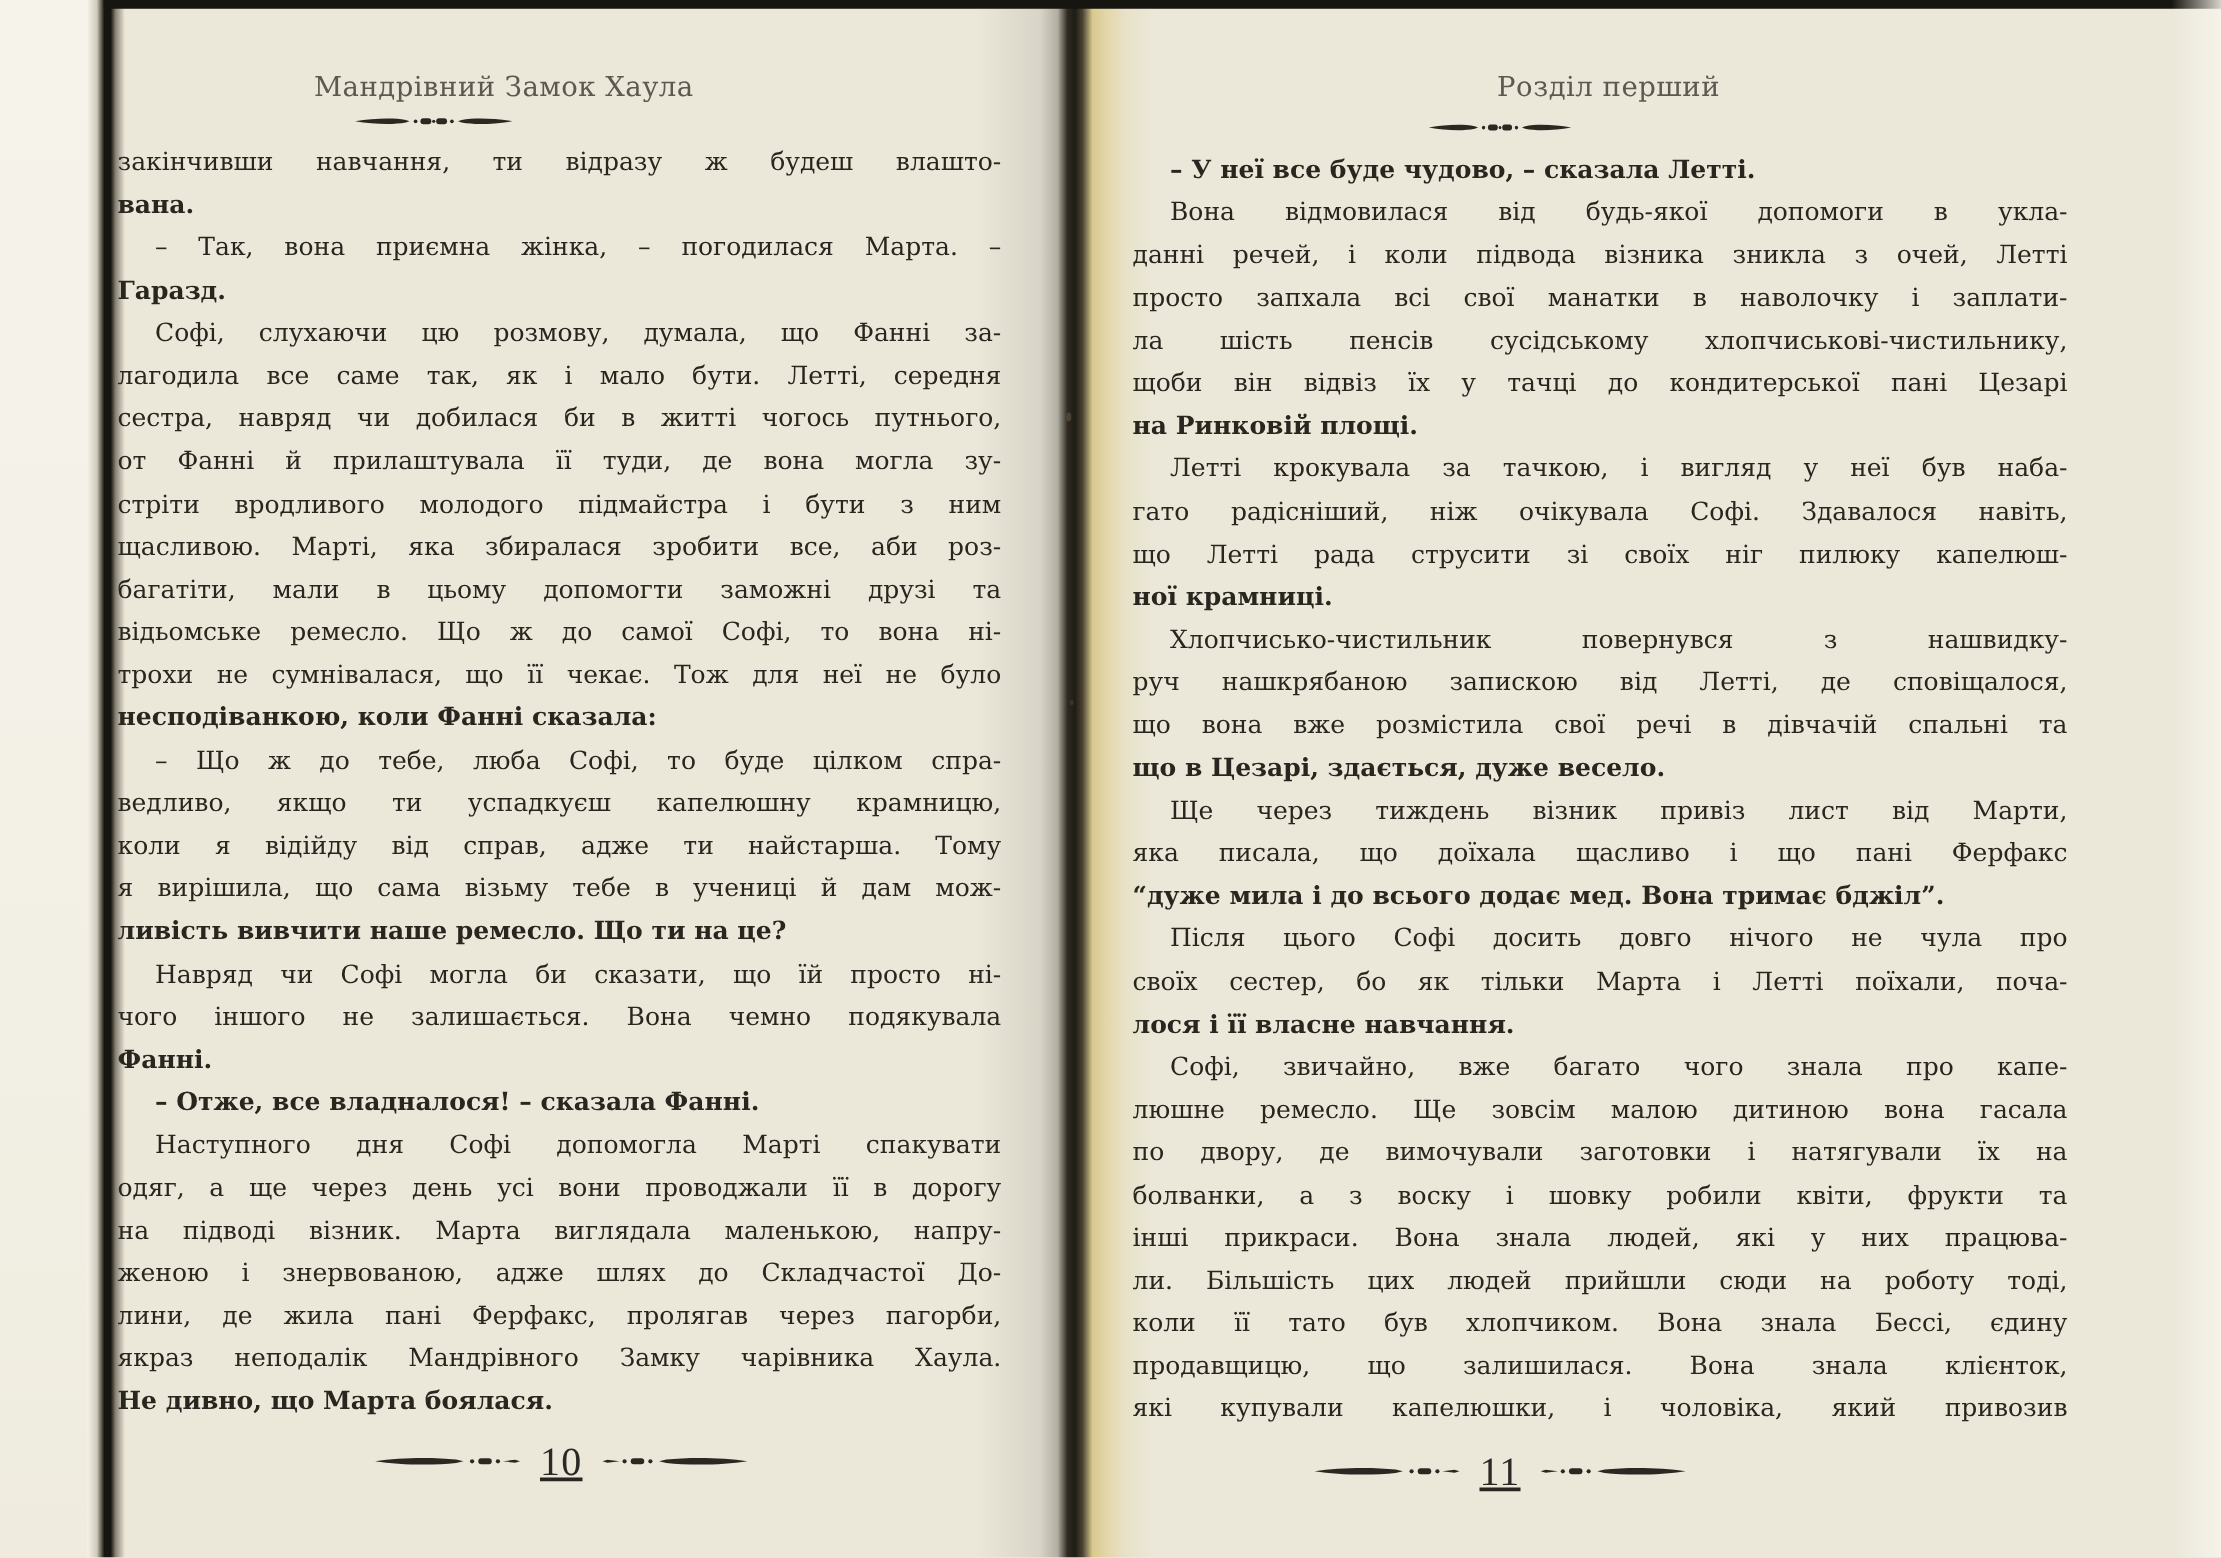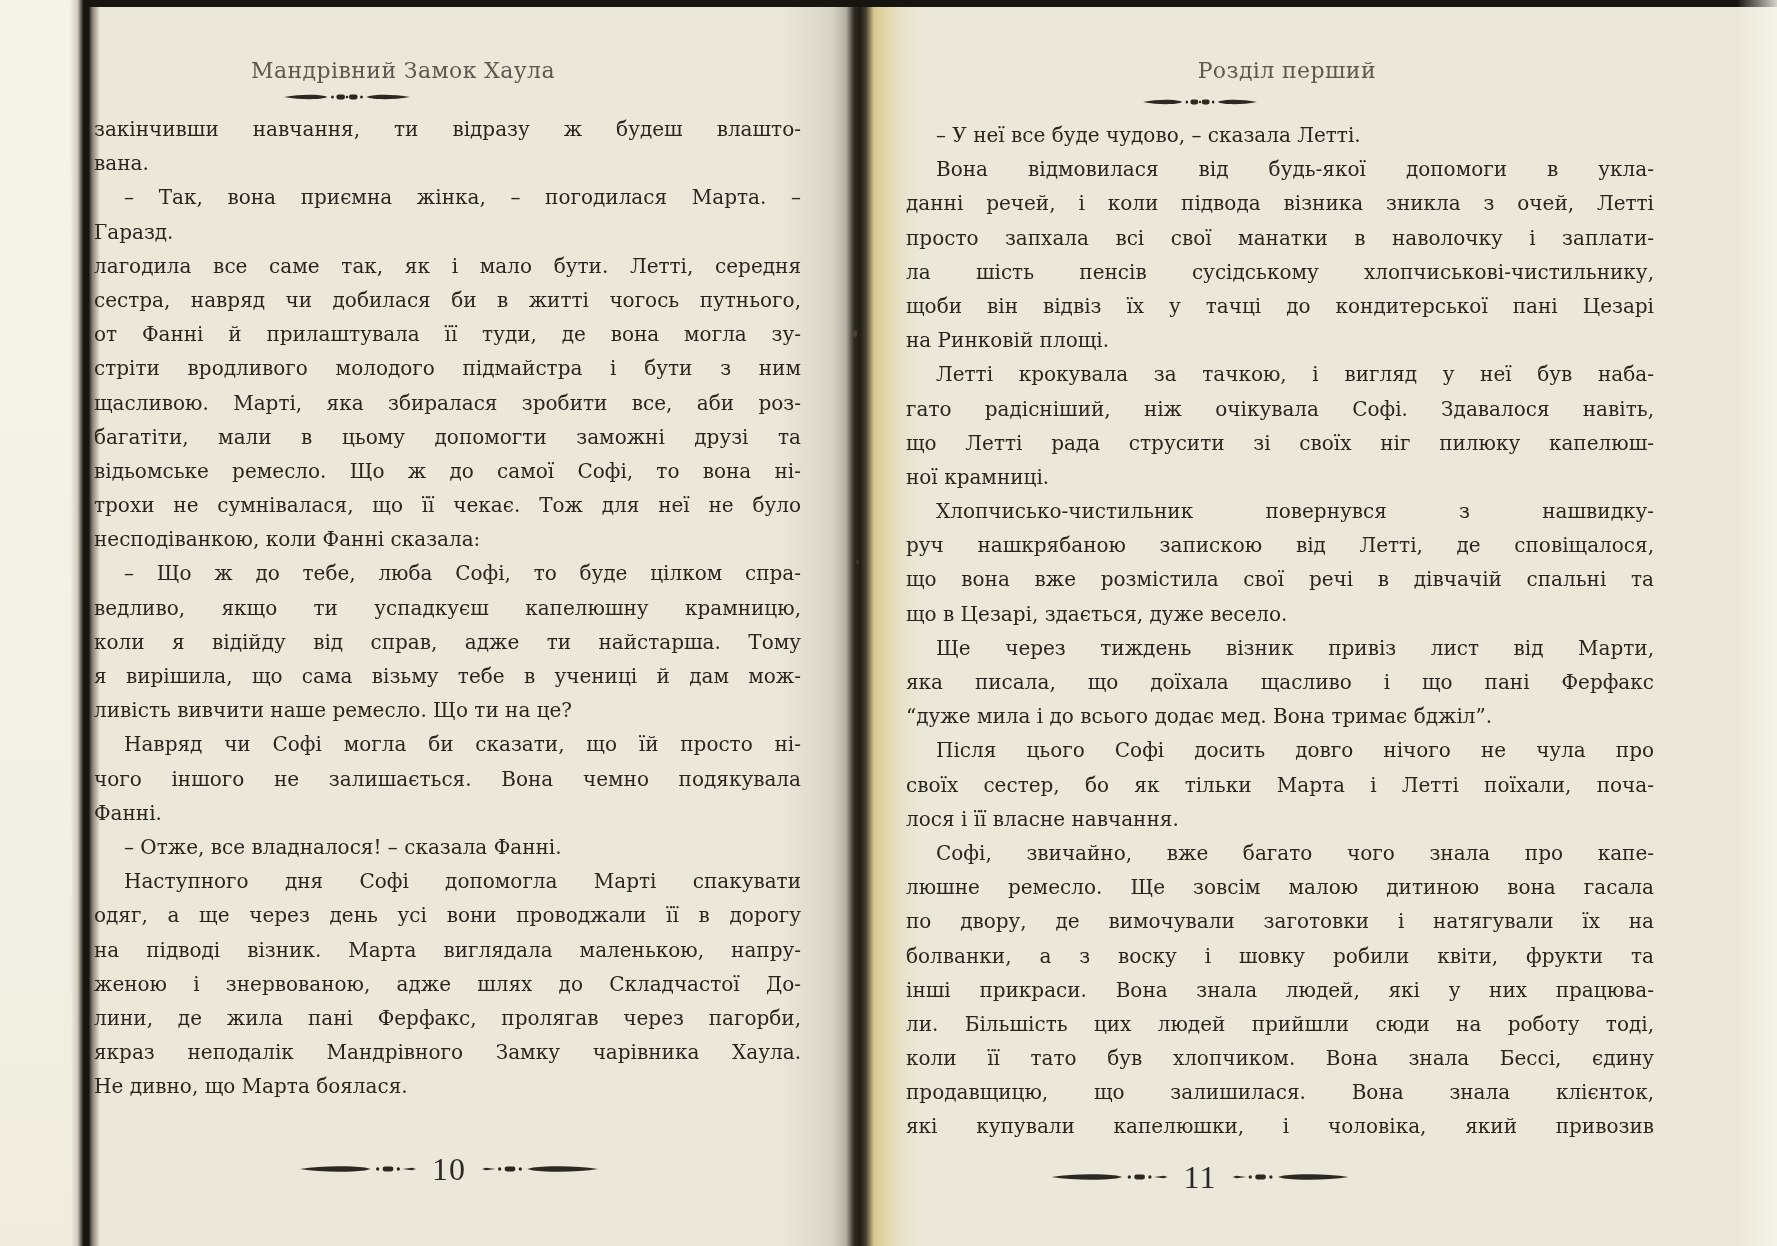--- a/index.html
+++ b/index.html
@@ -53,24 +53,24 @@
   .dv-left{left:284px;top:91px;width:126px;}
   .dv-right{left:1143px;top:96px;width:114px;}
 
   .textcol{position:absolute;font-size:20px;line-height:34.2px;}
   .tc-left{left:94px;top:112px;width:707px;}
   .tc-right{left:906px;top:118px;width:748px;}
   .line{
     height:34.2px;overflow:hidden;
     text-align:justify;text-align-last:justify;text-justify:inter-word;
   }
-  .line.end{text-align-last:left;}
+  .line.end{text-align-last:left;font-weight:bold;}
   .line.ind{text-indent:30px;}
 
-  .pagenum-row{position:absolute;display:flex;align-items:center;gap:14px;transform:translateX(-50%);}
+  .pagenum-row{position:absolute;display:flex;align-items:center;gap:14px;transform:translateX(-50%);text-decoration:underline;}
   .pn-left{left:449px;top:1152px;}
   .pn-right{left:1200px;top:1160px;}
   .pagenum-row .num{
     font-family:"Liberation Serif","DejaVu Serif",serif;
     font-size:32px;line-height:34px;color:#2b2926;letter-spacing:1px;
   }
   .fl{width:118px;height:12px;flex:0 0 auto;}
   .fl.flip{transform:scaleX(-1);}
   svg{display:block;fill:var(--c-ornament);}
 </style>
@@ -110,20 +110,21 @@
   <div>
     <div class="running-header rh-left">Мандрівний Замок Хаула</div>
     <svg class="divider dv-left" viewBox="0 0 130 12" preserveAspectRatio="none">
       <use href="#divider-orn"></use>
     </svg>
     <div class="textcol tc-left">
         <div class="line">закінчивши навчання, ти відразу ж будеш влашто-</div>
         <div class="line end">вана.</div>
         <div class="line ind">– Так, вона приємна жінка, – погодилася Марта. –</div>
         <div class="line end">Гаразд.</div>
+        <div class="line ind">Софі, слухаючи цю розмову, думала, що Фанні за-</div>
         <div class="line">лагодила все саме так, як і мало бути. Летті, середня</div>
         <div class="line">сестра, навряд чи добилася би в житті чогось путнього,</div>
         <div class="line">от Фанні й прилаштувала її туди, де вона могла зу-</div>
         <div class="line">стріти вродливого молодого підмайстра і бути з ним</div>
         <div class="line">щасливою. Марті, яка збиралася зробити все, аби роз-</div>
         <div class="line">багатіти, мали в цьому допомогти заможні друзі та</div>
         <div class="line">відьомське ремесло. Що ж до самої Софі, то вона ні-</div>
         <div class="line">трохи не сумнівалася, що її чекає. Тож для неї не було</div>
         <div class="line end">несподіванкою, коли Фанні сказала:</div>
         <div class="line ind">– Що ж до тебе, люба Софі, то буде цілком спра-</div>

